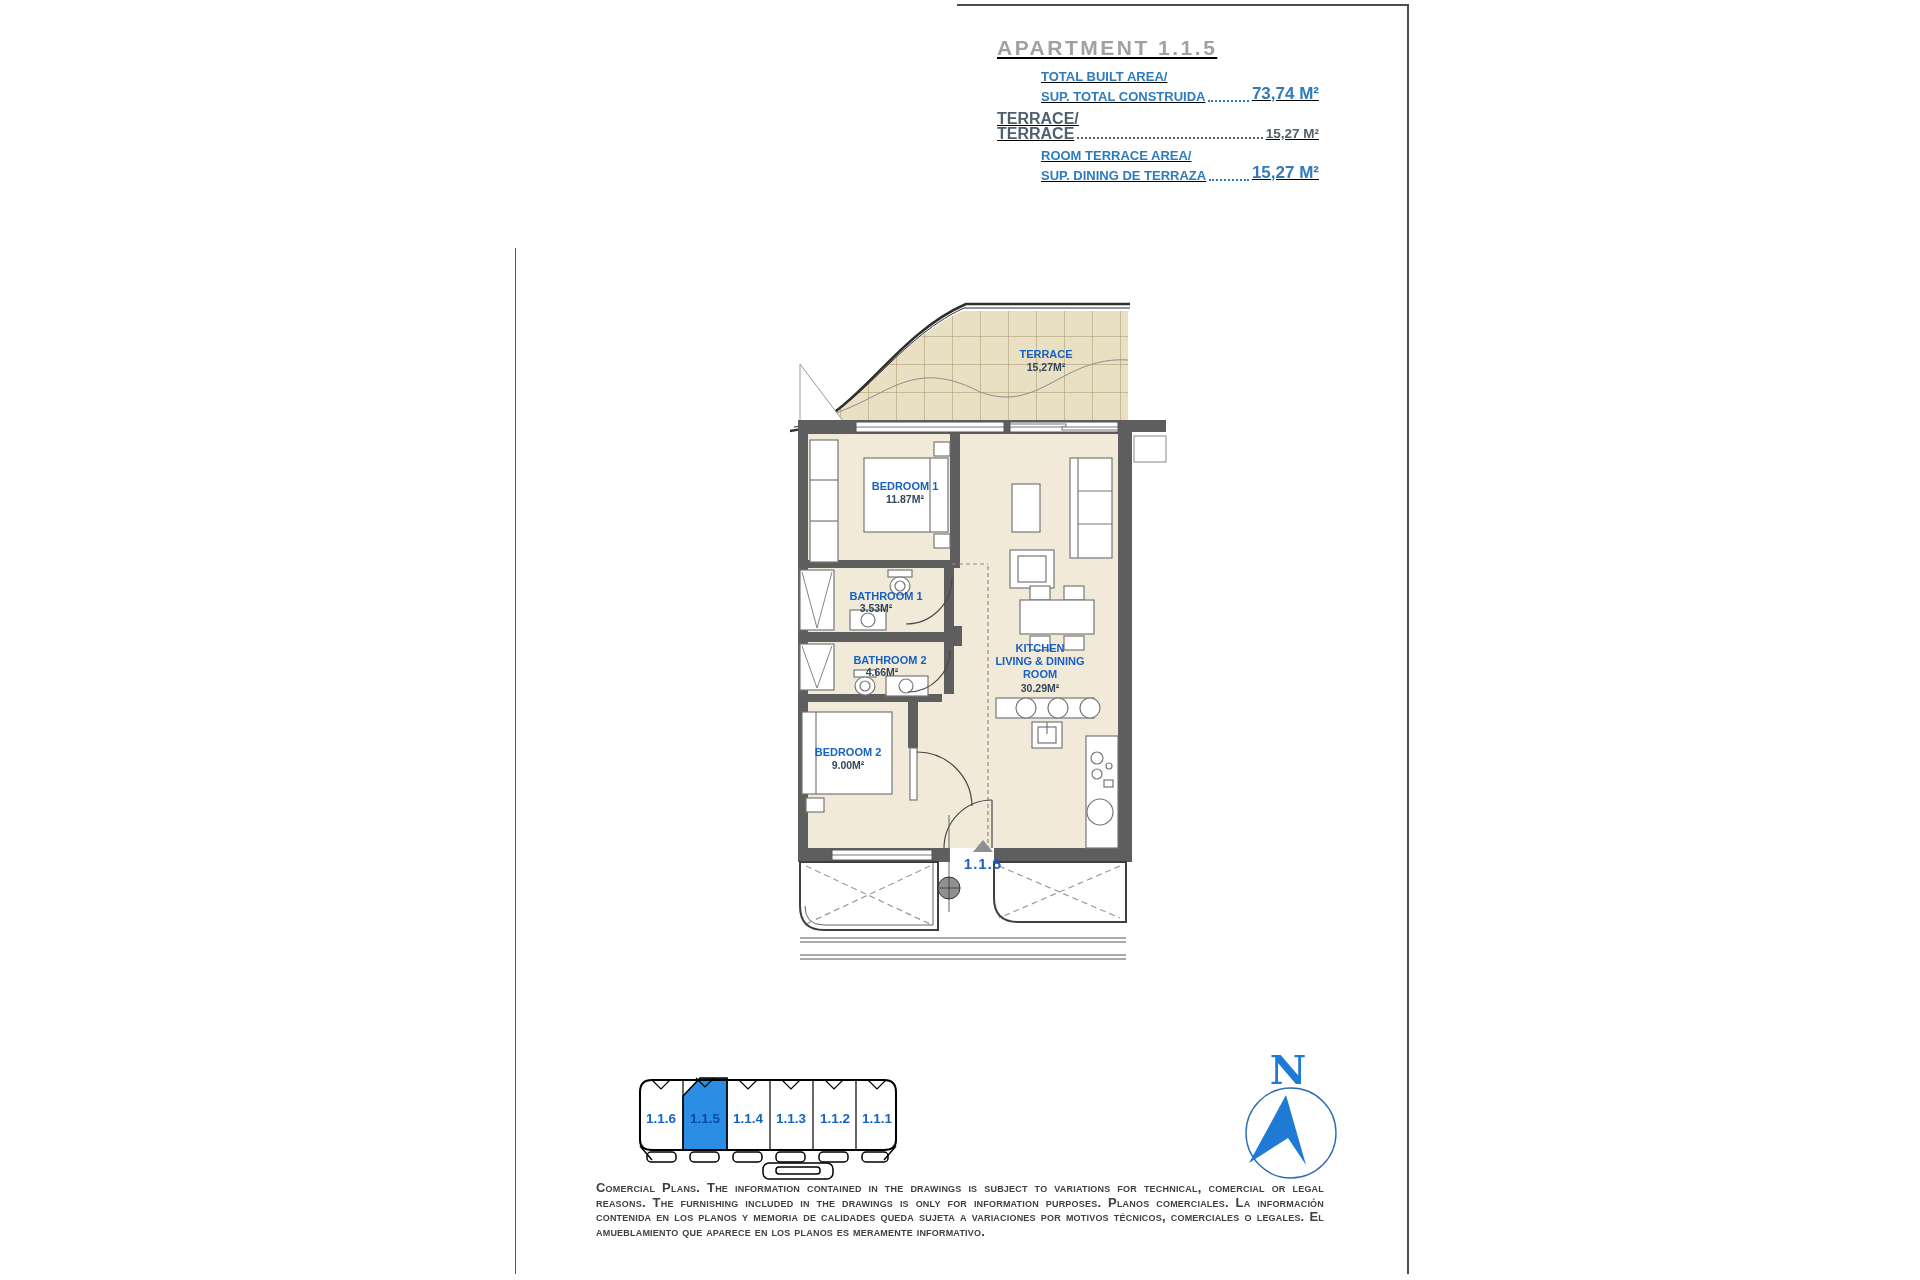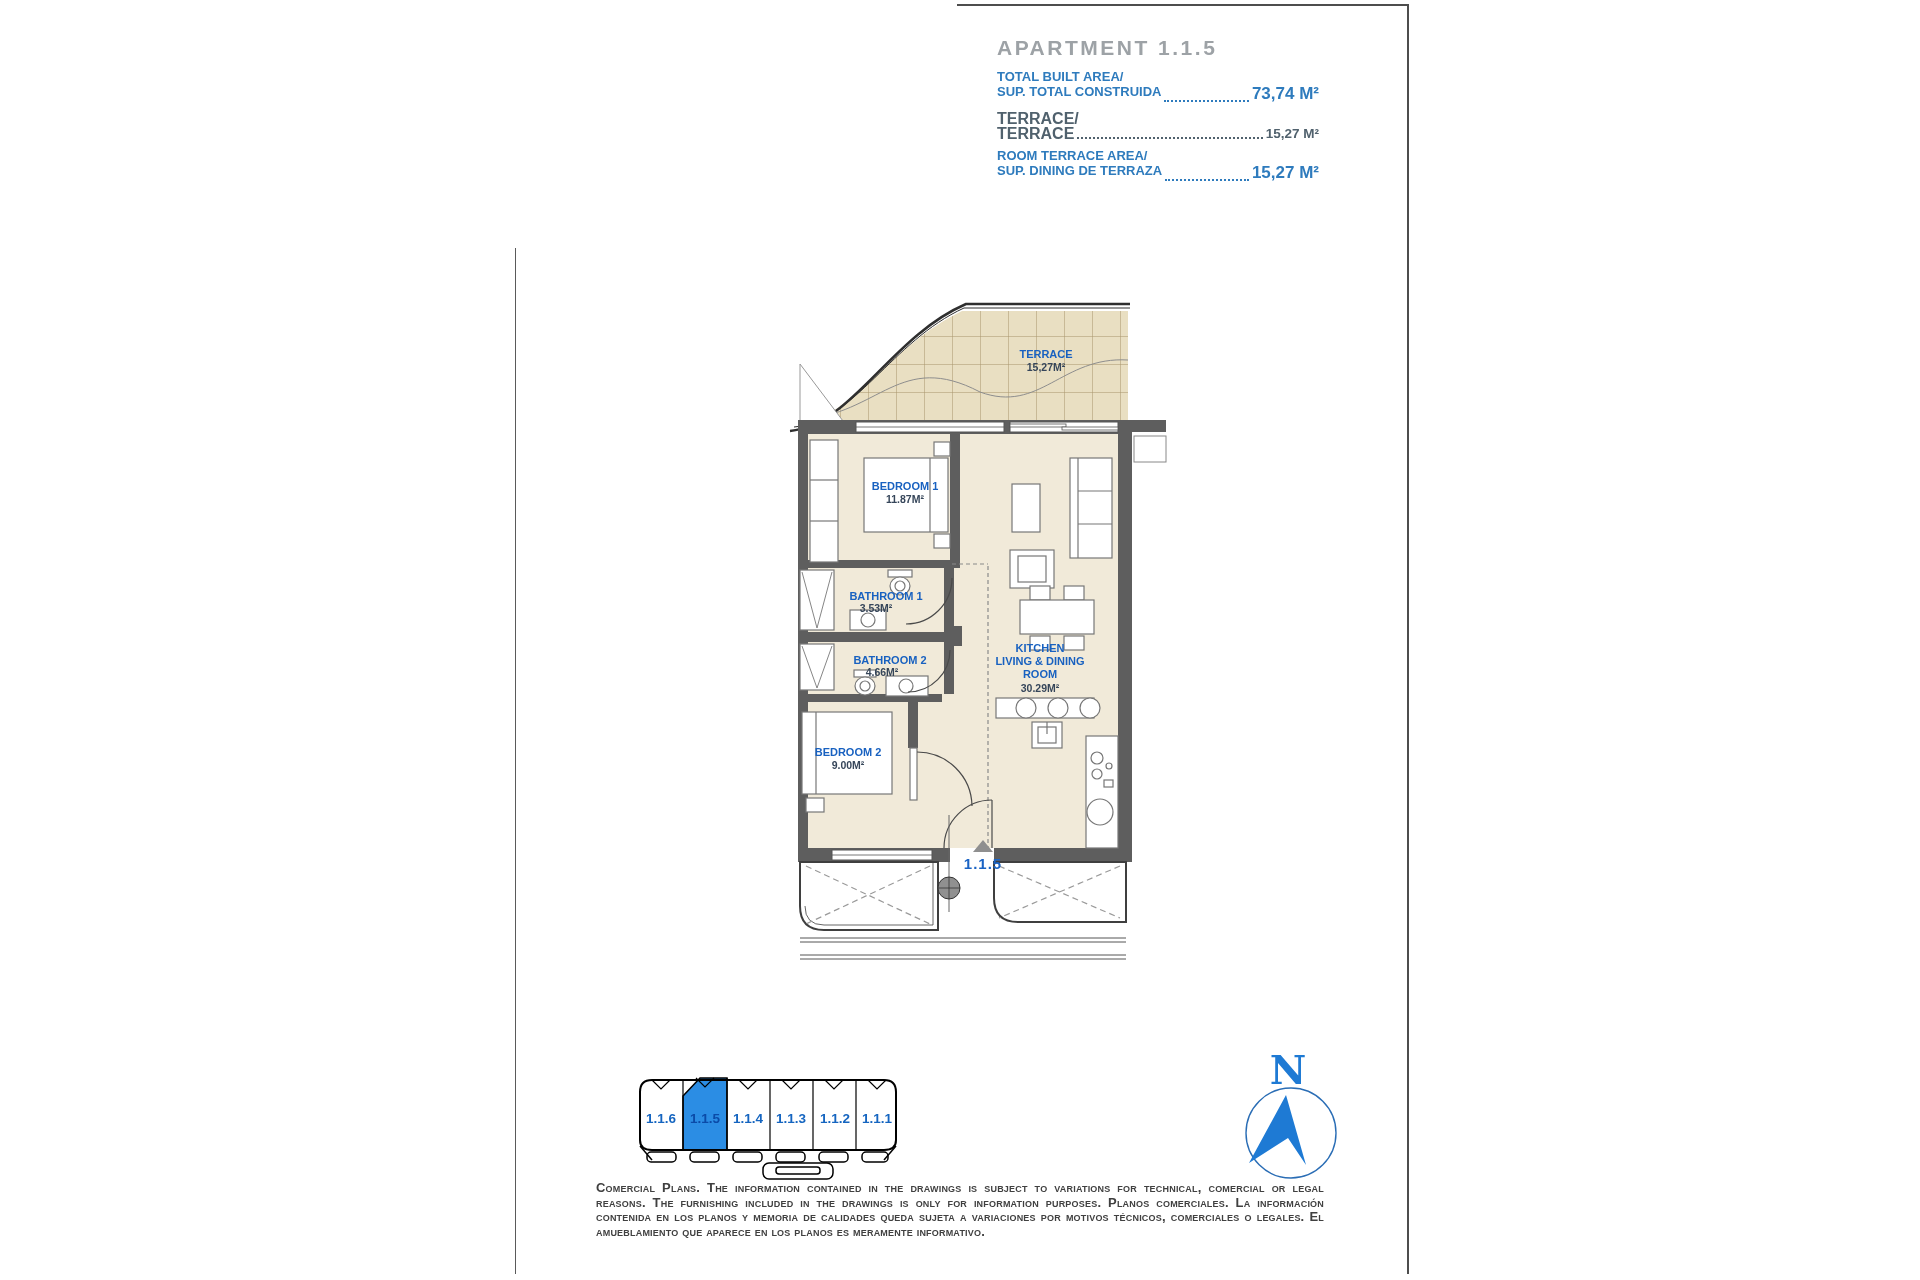--- a/index.html
+++ b/index.html
@@ -9,29 +9,29 @@
     font-family:"Liberation Sans", sans-serif;
   }
   .abs { position:absolute; }
 
   
   .border-top   { left:957px;  top:4px;    width:452px; height:0; border-top:2px solid #4d4d4d; }
   .border-right { left:1407px; top:4px;    width:0;     height:1270px; border-left:2px solid #4d4d4d; }
   .border-left  { left:515px;  top:248px;  width:0;     height:1026px; border-left:1.5px solid #5a5a5a; }
 
   
-  .header { left:997px; top:36px; width:322px; }
+  .header { left:997px; top:36px; width:322px;text-decoration:underline; }
   .header .title { font-size:21px; font-weight:bold; color:#9da2a6; letter-spacing:2.5px; margin-bottom:9px; }
   .info-row { margin-bottom:7px; }
   .info-row .l1 { font-size:13px; font-weight:bold; line-height:15px; white-space:nowrap; }
-  .info-row .l2row { display:flex; }
+  .info-row .l2row { display:flex; align-items:flex-end; }
   .info-row .l2 { font-size:13px; font-weight:bold; line-height:15px; white-space:nowrap; }
   .leader { flex:1; border-bottom:2px dotted currentColor; margin:0 3px 2px 3px; }
   .info-row .value { font-size:17px; font-weight:bold; white-space:nowrap; }
-  .primary { color:#2e7bbd; }
+  .primary { color:#2e7bbd;margin-left:44px; }
   .secondary { color:#50616d; }
   .secondary .l1, .secondary .l2 { font-size:16px; }
   .secondary .value { font-size:13.5px; }
 
   svg text { font-family:"Liberation Sans", sans-serif; }
   .room-name  { fill:#1861c0; font-weight:bold; font-size:11px; text-anchor:middle; }
   .room-area  { fill:#36465a; font-weight:bold; font-size:10.5px; text-anchor:middle; }
   .marker-txt { fill:#1a63c4; font-weight:bold; font-size:15px; text-anchor:middle; letter-spacing:1px; }
   .key-label  { fill:#1565c0; font-weight:bold; font-size:13.5px; text-anchor:middle; }
   .key-label-hl { fill:#0b4ba8; }

